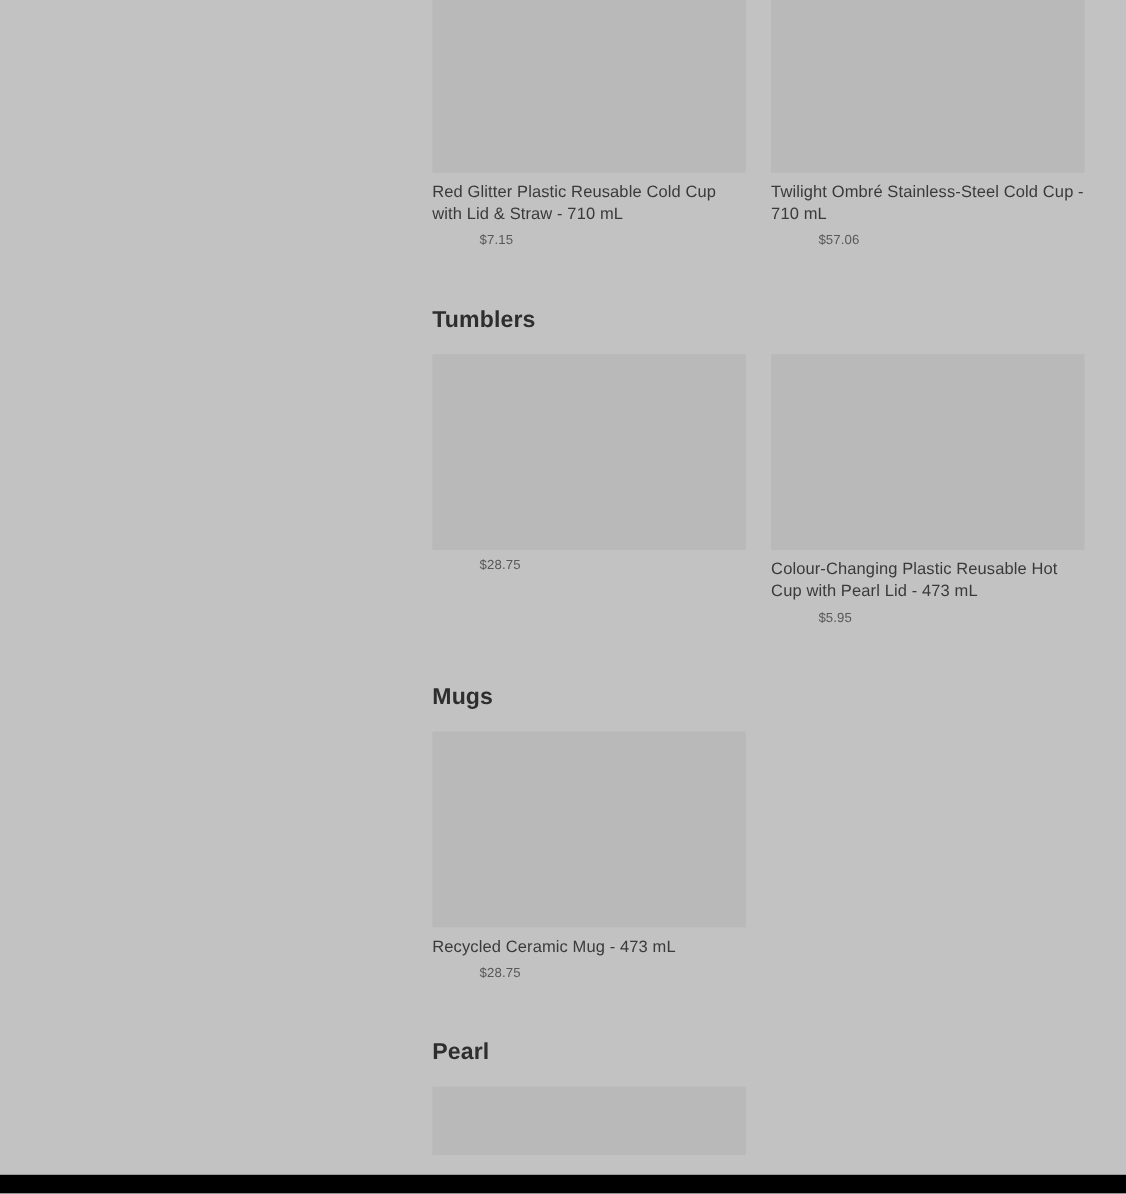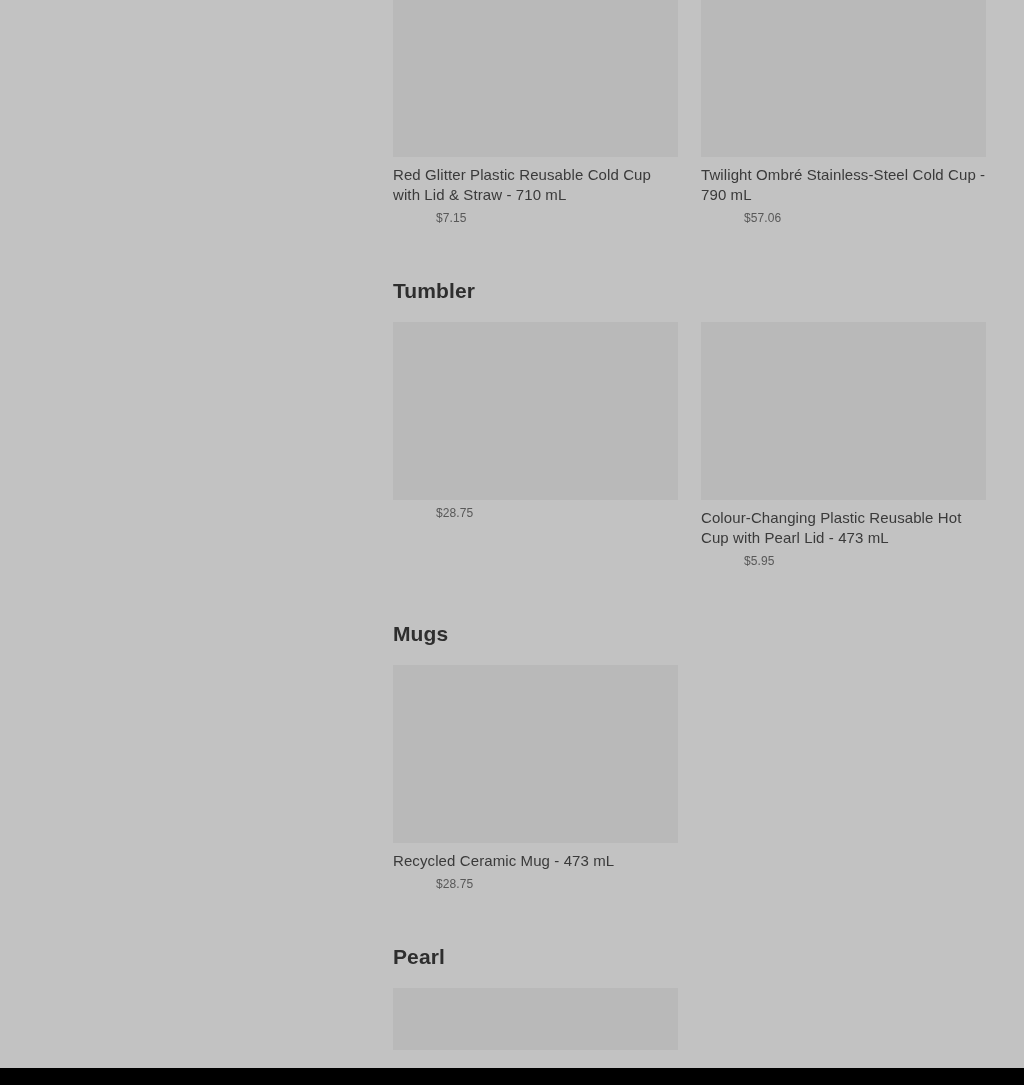--- a/index.html
+++ b/index.html
@@ -113,28 +113,28 @@
     <div class="grid row-clipped">
 
       <div class="card">
         <div class="card-thumb"></div>
         <div class="card-title">Red Glitter Plastic Reusable Cold Cup with Lid &amp; Straw - 710 mL</div>
         <div class="card-price">$7.15</div>
       </div>
 
       <div class="card">
         <div class="card-thumb"></div>
-        <div class="card-title">Twilight Ombré Stainless-Steel Cold Cup - 790 mL</div>
+        <div class="card-title">Twilight Ombré Stainless-Steel Cold Cup - 710 mL</div>
         <div class="card-price">$57.06</div>
       </div>
 
     </div>
 
     <div class="sec-gap-top"></div>
-    <div class="section-heading">Tumbler</div>
+    <div class="section-heading">Tumblers</div>
     <div class="sec-gap-bottom"></div>
 
     <div class="grid row-full">
 
       <div class="card">
         <div class="card-thumb"></div>
         <div class="card-price">$28.75</div>
       </div>
 
       <div class="card">

